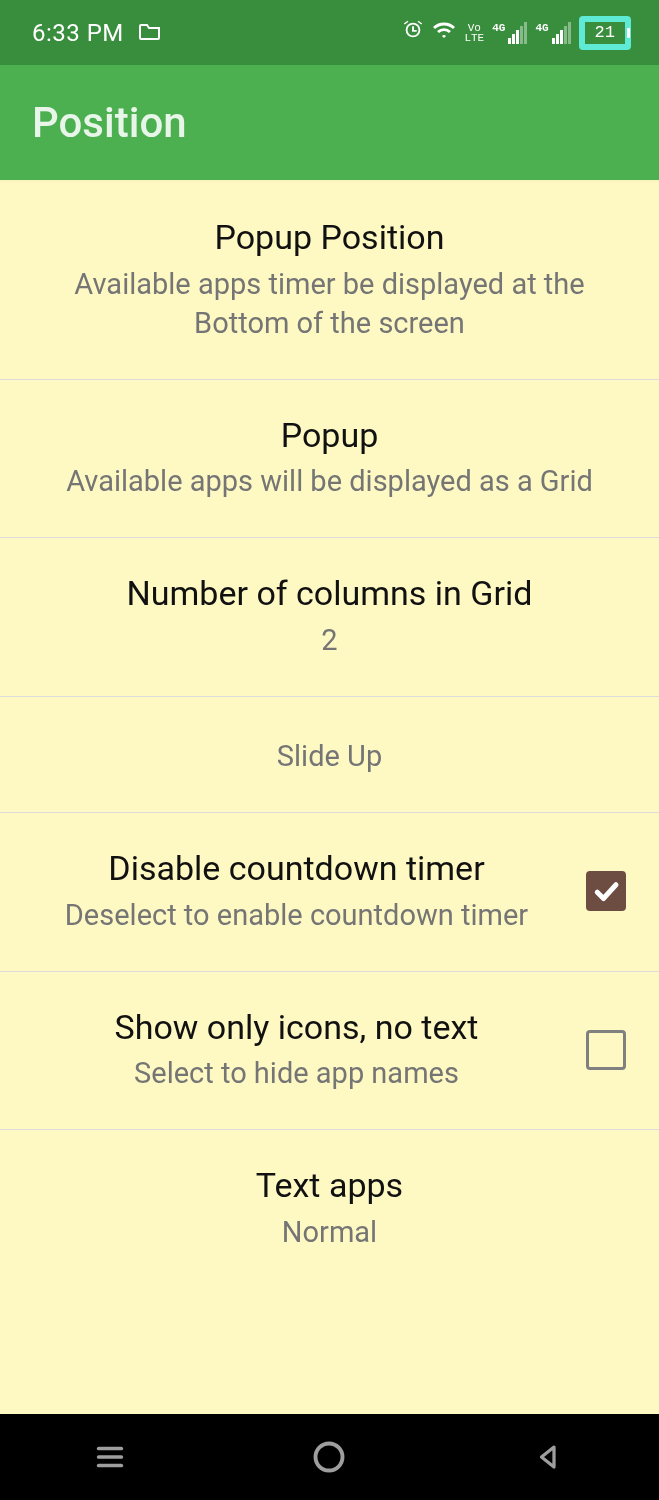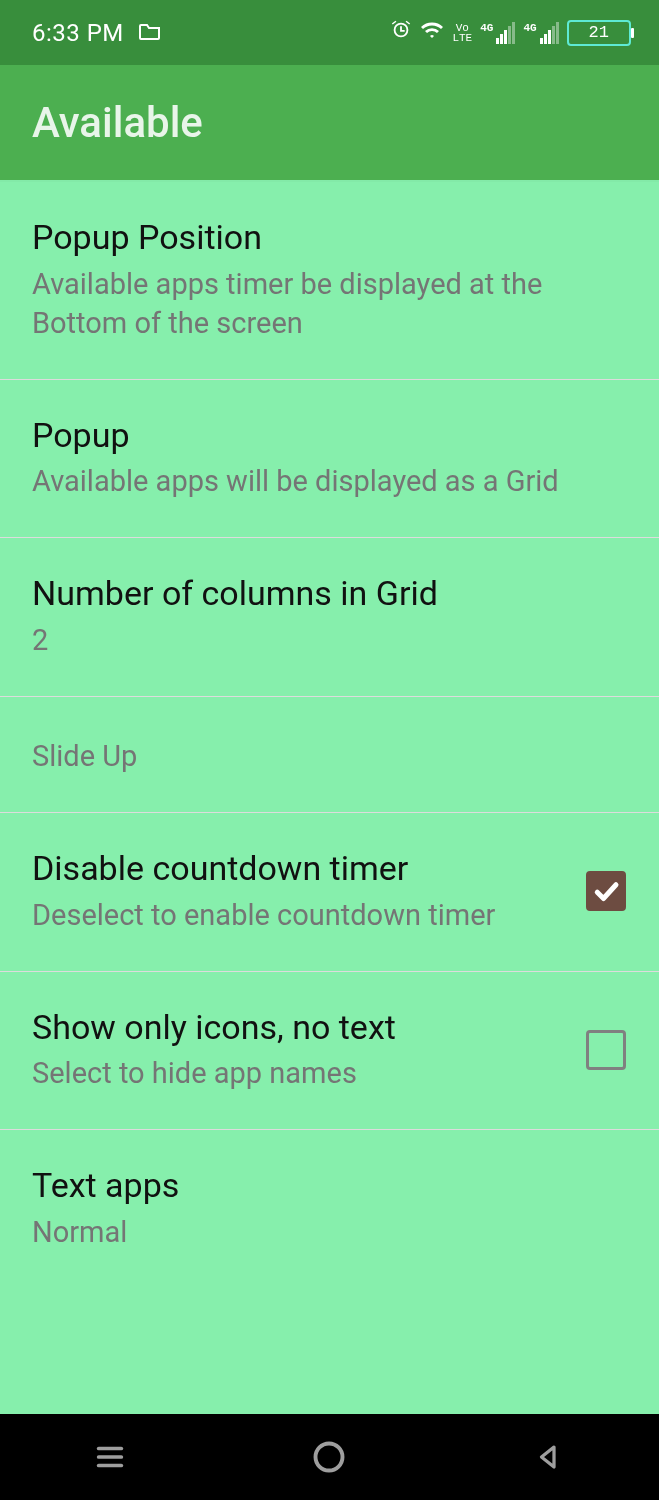--- a/index.html
+++ b/index.html
@@ -5,29 +5,29 @@
   * { margin: 0; padding: 0; box-sizing: border-box; }
   html, body { width: 659px; height: 1500px; font-family: Roboto, -apple-system, Arial, sans-serif; background: #f5f5f5; overflow: hidden; }
   .phone { width: 659px; height: 1500px; display: flex; flex-direction: column; background: #f5f5f5; }
 
   
   .statusbar { background: #388e3c; height: 65px; display: flex; align-items: center; justify-content: space-between; padding: 0 28px 0 32px; color: #fff; }
   .status-left { display: flex; align-items: center; gap: 14px; }
   .status-time { font-size: 24px; font-weight: 400; letter-spacing: 0.5px; }
   .status-right { display: flex; align-items: center; gap: 8px; font-family: Liberation Mono, monospace; }
   .status-right svg, .status-right .ico { color: #fff; }
-  .battery-box { border: 2px solid #5eead4; border-radius: 4px; padding: 0 20px; font-size: 17px; line-height: 22px; display: inline-flex; align-items: center; position: relative; }
+  .battery-box { border: 6px solid #5eead4; border-radius: 4px; padding: 0 10px; font-size: 17px; line-height: 22px; display: inline-flex; align-items: center; position: relative; }
   .battery-box::after { content: ""; position: absolute; right: -5px; top: 50%; transform: translateY(-50%); width: 3px; height: 10px; background: #fff; border-radius: 1px; }
 
   
   .appbar { background: #4caf50; height: 115px; display: flex; align-items: center; padding: 0 32px; color: #e8f5e9; }
   .appbar-title { font-size: 42px; font-weight: 500; }
 
   
-  .list { flex: 1 1 auto; background: #86efac; overflow: hidden; border-top: 2px solid rgba(0,0,0,0.02); }
+  .list { flex: 1 1 auto; background: #fef9c3; overflow: hidden; border-top: 2px solid rgba(0,0,0,0.02); text-align: center; }
   .row { padding: 34px 32px 36px 32px; border-bottom: 1px solid #dcdcdc; display: flex; align-items: center; gap: 24px; }
   .row-body { flex: 1 1 auto; }
   .row-title { font-size: 34px; color: #111; font-weight: 400; line-height: 1.25; }
   .row-sub { font-size: 29px; color: #757575; line-height: 1.35; margin-top: 6px; }
 
   
   .cb { width: 42px; height: 42px; flex: 0 0 auto; display: inline-flex; align-items: center; justify-content: center; }
   .cb-box { width: 40px; height: 40px; border: 3px solid #808080; border-radius: 4px; }
   .cb-box.checked { background: #6d4c41; border-color: #6d4c41; display: flex; align-items: center; justify-content: center; }
   .cb-box.checked svg { display: block; }
@@ -93,21 +93,21 @@
             <i></i>
           </span>
       </span>
       <span class="battery-box">
         <span>21</span>
       </span>
     </div>
   </div>
 
   <div class="appbar">
-    <span class="appbar-title">Available</span>
+    <span class="appbar-title">Position</span>
   </div>
 
   <div class="list">
 
     <div class="row">
       <div class="row-body">
         <div class="row-title">Popup Position</div>
         <div class="row-sub">Available apps timer be displayed at the Bottom of the screen</div>
       </div>
     </div>

